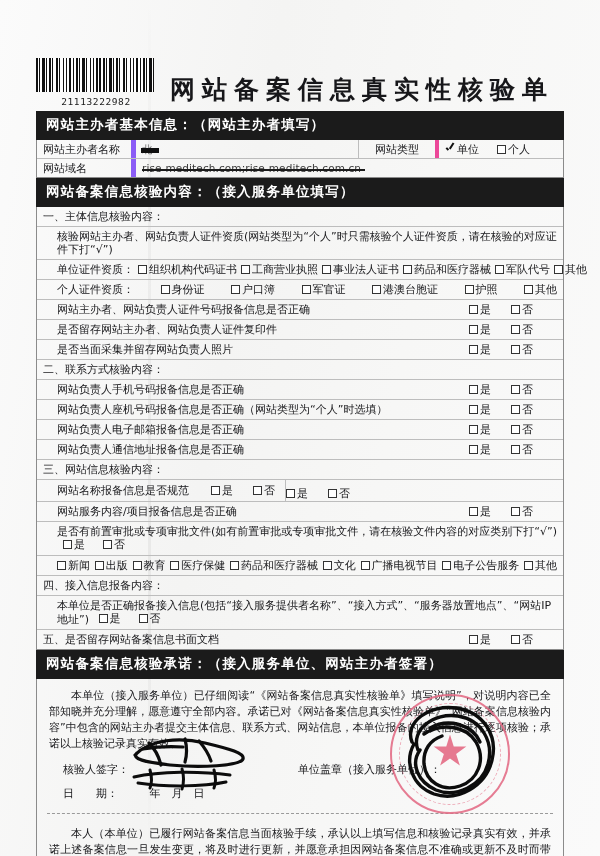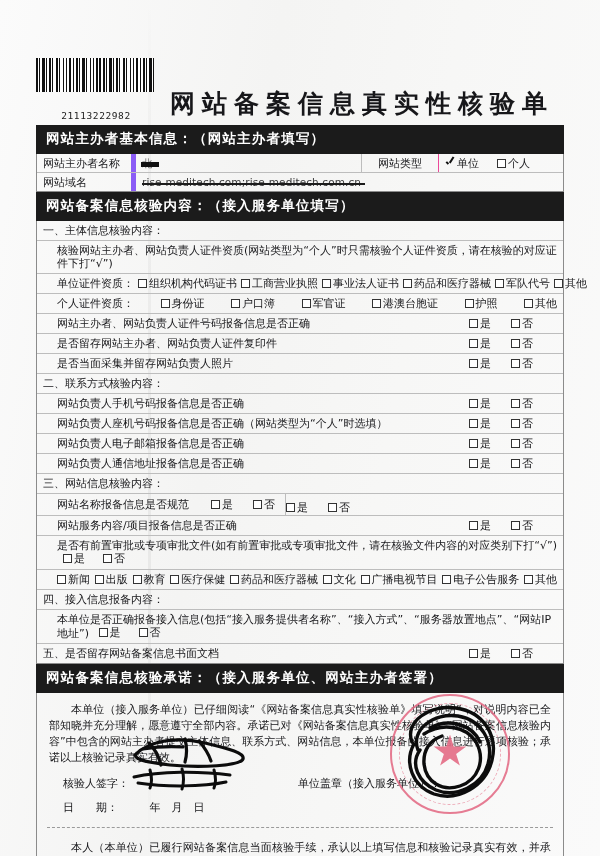--- a/index.html
+++ b/index.html
@@ -49,21 +49,21 @@
       #111 0px, #111 1.6px, #fff 1.6px, #fff 3.0px,
       #111 3.0px, #111 4.0px, #fff 4.0px, #fff 6.3px,
       #111 6.3px, #111 8.6px, #fff 8.6px, #fff 9.9px,
       #111 9.9px, #111 11.0px, #fff 11.0px, #fff 13.4px);
   }
   .barcode-num {
     font-family: "DejaVu Sans Mono", "Liberation Mono", monospace;
     font-size: 9.5px;
     letter-spacing: 0.6px;
     text-align: center;
-    margin-top: 18px;
+    margin-top: 4px;
     color: #1a1a1a;
   }
   .doc-title {
     flex: 1;
     font-size: 25px;
     font-weight: 700;
     letter-spacing: 7px;
     line-height: 1;
     padding-bottom: 5px;
     white-space: nowrap;
@@ -98,21 +98,21 @@
   }
   .lbl {
     width: 82px;
     flex: 0 0 82px;
     border-right: 5px solid #8b5cf6;
   }
   .val { flex: 1; position: relative; }
   .type-lbl {
     flex: 0 0 64px;
     border-left: 1px solid #bdbdbd;
-    border-right: 1px solid #ec4899;
+    border-right: 4px solid #ec4899;
     justify-content: center;
   }
   .type-opts { flex: 0 0 112px; gap: 18px; }
 
   
   .redacted {
     display: inline-block;
     position: relative;
     color: #6e6e6e;
     font-size: 10.5px;

